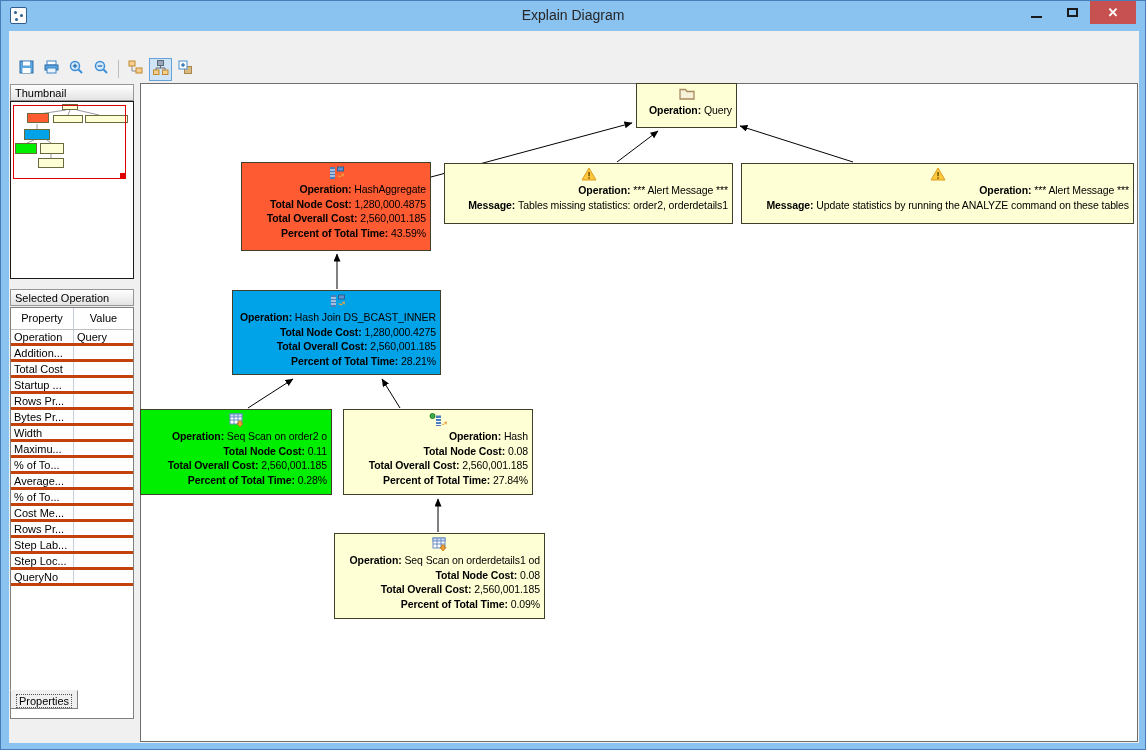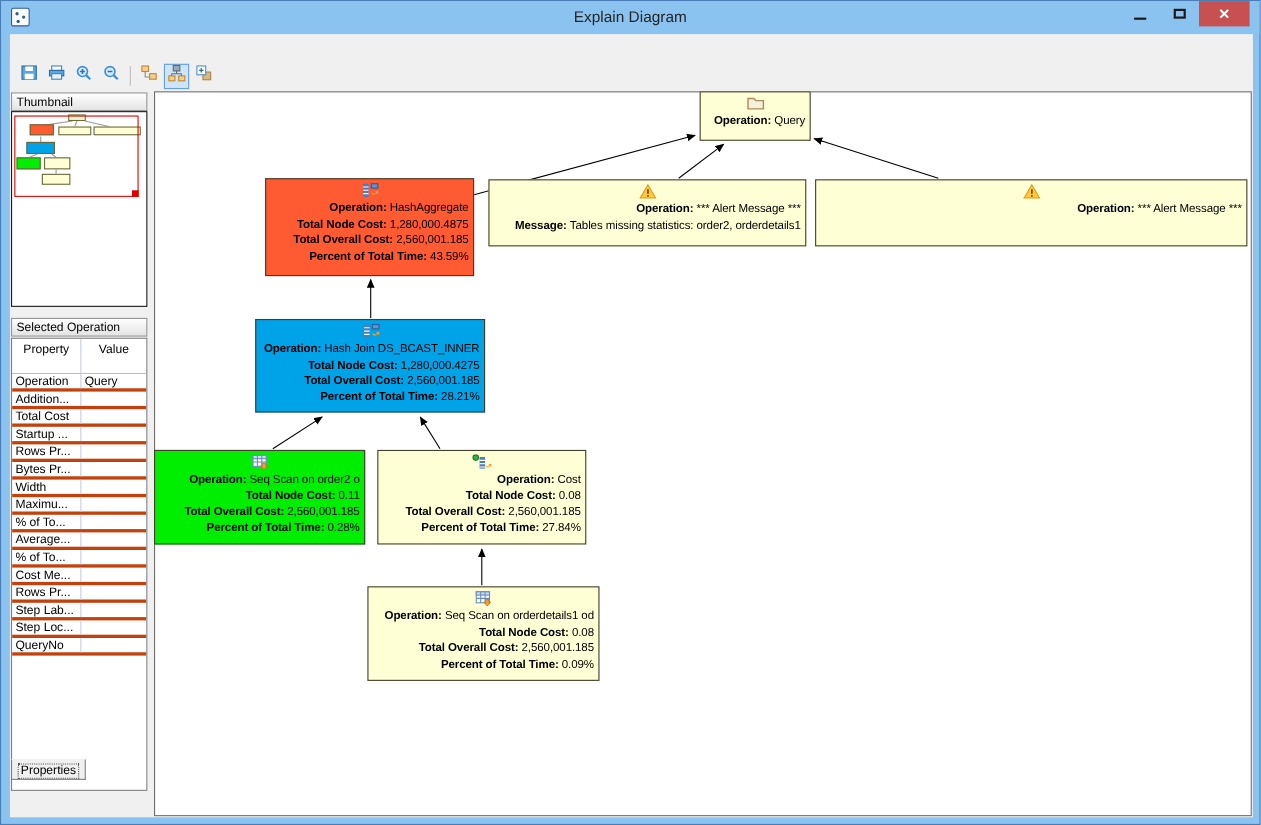--- a/index.html
+++ b/index.html
@@ -43,21 +43,21 @@
     background:linear-gradient(#FFFFFF,#E3E3E3); border:1px solid #969696;
     font-size:11px; color:#000; padding:2px 0 0 4px; }
   .thumb-box { position:absolute; left:1px; top:70px; width:124px; height:178px;
     background:#fff; border:1px solid #1a1a1a; }
   .mini { position:absolute; border:1px solid #6a6a3c; }
   .viewport { position:absolute; border:1px solid #E00000; background:transparent; }
   .viewport-handle { position:absolute; width:6px; height:6px; background:#E00000; }
 
   .prop-grid { position:absolute; left:1px; top:276px; width:124px; height:412px;
     background:#fff; border:1px solid #808080; overflow:hidden; }
-  .pg-head { display:flex; height:32px; border-bottom:1px solid #C0C0C0; }
+  .pg-head { display:flex; height:22px; border-bottom:1px solid #C0C0C0; }
   .pg-head div { font-size:11px; color:#000; text-align:center; padding-top:4px; }
   .pg-col1 { width:63px; border-right:1px solid #C5CEDE; }
   .pg-col2 { flex:1; }
   .prow { display:flex; height:16px; border-bottom:3px solid #c2410c; }
   .prow div { font-size:11px; color:#000; padding:1px 0 0 3px; white-space:nowrap; overflow:hidden; }
 
   .props-tab { position:absolute; left:9px; top:689px; width:68px; height:19px;
     background:#F0F0F0; border:1px solid #808080; border-top:1px solid #F0F0F0;
     font-size:11px; display:flex; align-items:flex-end; justify-content:center; }
   .props-tab span { border:1px dotted #555; padding:0 2px; }
@@ -315,20 +315,21 @@
         <div class="nrow"><span class="nlabel">Operation: </span><span>*** Alert Message ***</span></div>
         <div class="nrow"><span class="nlabel">Message: </span><span>Tables missing statistics: order2, orderdetails1</span></div>
       </div>
       <div class="node" style="left: 740px; top: 162px; width: 393px; height: 61px; background: rgb(255, 255, 214);">
         <div class="node-icon"><svg width="16" height="14">
             <path d="M8 1 L15 13 L1 13 z" fill="#FFC83D" stroke="#D99D1E"></path>
             <rect x="7.3" y="5" width="1.5" height="4.2" fill="#6E5200"></rect>
             <rect x="7.3" y="10.3" width="1.5" height="1.5" fill="#6E5200"></rect>
           </svg></div>
         <div class="nrow"><span class="nlabel">Operation: </span><span>*** Alert Message ***</span></div>
+        <div class="nrow"><span class="nlabel">Message: </span><span>Update statistics by running the ANALYZE command on these tables</span></div>
       </div>
       <div class="node" style="left: 231px; top: 289px; width: 209px; height: 85px; background: rgb(0, 162, 232);">
         <div class="node-icon"><svg width="18" height="14">
             <rect x="3" y="1" width="5" height="12" fill="#4A7EBB"></rect>
             <g stroke="#fff" stroke-width="1">
               <line x1="3" y1="4" x2="8" y2="4"></line>
               <line x1="3" y1="7" x2="8" y2="7"></line>
               <line x1="3" y1="10" x2="8" y2="10"></line>
             </g>
             <rect x="10.5" y="1" width="6" height="4" fill="#5F93CF" stroke="#2E5E96"></rect>
@@ -357,21 +358,21 @@
         <div class="node-icon"><svg width="18" height="14">
             <circle cx="3.5" cy="3" r="2.5" fill="#3FAE49" stroke="#1F7A2A"></circle>
             <rect x="7" y="2.5" width="5" height="10.5" fill="#4A7EBB"></rect>
             <g stroke="#fff" stroke-width="1">
               <line x1="7" y1="5.5" x2="12" y2="5.5"></line>
               <line x1="7" y1="8.5" x2="12" y2="8.5"></line>
               <line x1="7" y1="11.5" x2="12" y2="11.5"></line>
             </g>
             <path d="M12.5 11 Q14.5 13 16.5 10.5 L17.5 12 L18 8.5 L14.8 9 L16 10 Q14.5 12 13 10.5 z" fill="#E8A33D"></path>
           </svg></div>
-        <div class="nrow"><span class="nlabel">Operation: </span><span>Cost</span></div>
+        <div class="nrow"><span class="nlabel">Operation: </span><span>Hash</span></div>
         <div class="nrow"><span class="nlabel">Total Node Cost: </span><span>0.08</span></div>
         <div class="nrow"><span class="nlabel">Total Overall Cost: </span><span>2,560,001.185</span></div>
         <div class="nrow"><span class="nlabel">Percent of Total Time: </span><span>27.84%</span></div>
       </div>
       <div class="node" style="left: 333px; top: 532px; width: 211px; height: 86px; background: rgb(255, 255, 214);">
         <div class="node-icon"><svg width="17" height="15">
             <rect x="2" y="1" width="12" height="10" fill="#fff" stroke="#6A8CC4"></rect>
             <rect x="2" y="1" width="12" height="3" fill="#C8DCF4" stroke="#6A8CC4"></rect>
             <line x1="6" y1="1" x2="6" y2="11" stroke="#6A8CC4"></line>
             <line x1="10" y1="1" x2="10" y2="11" stroke="#6A8CC4"></line>

